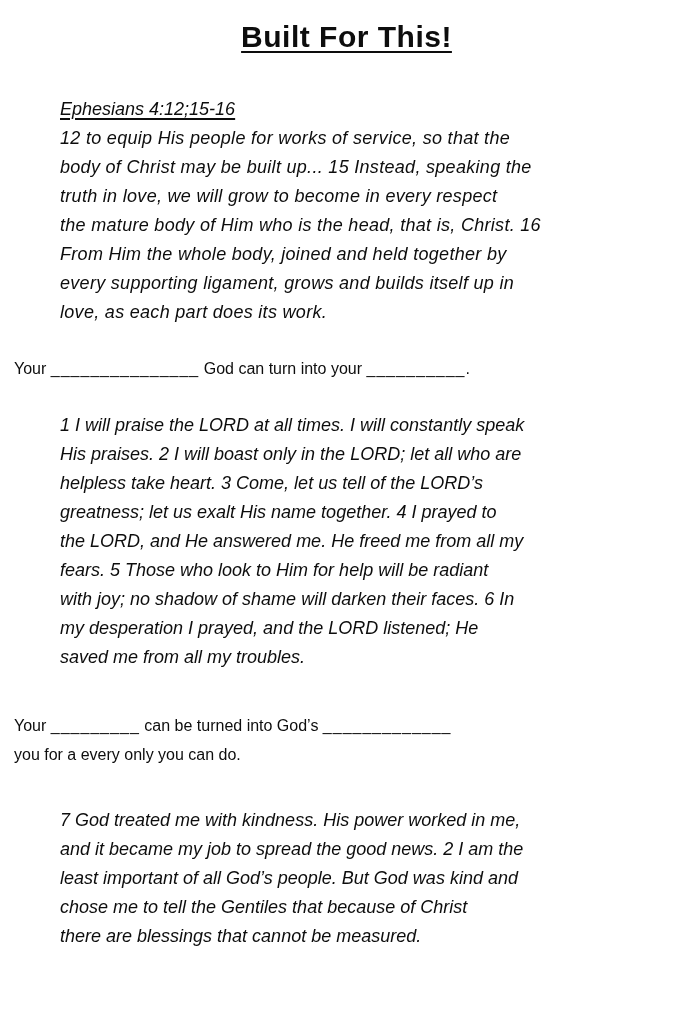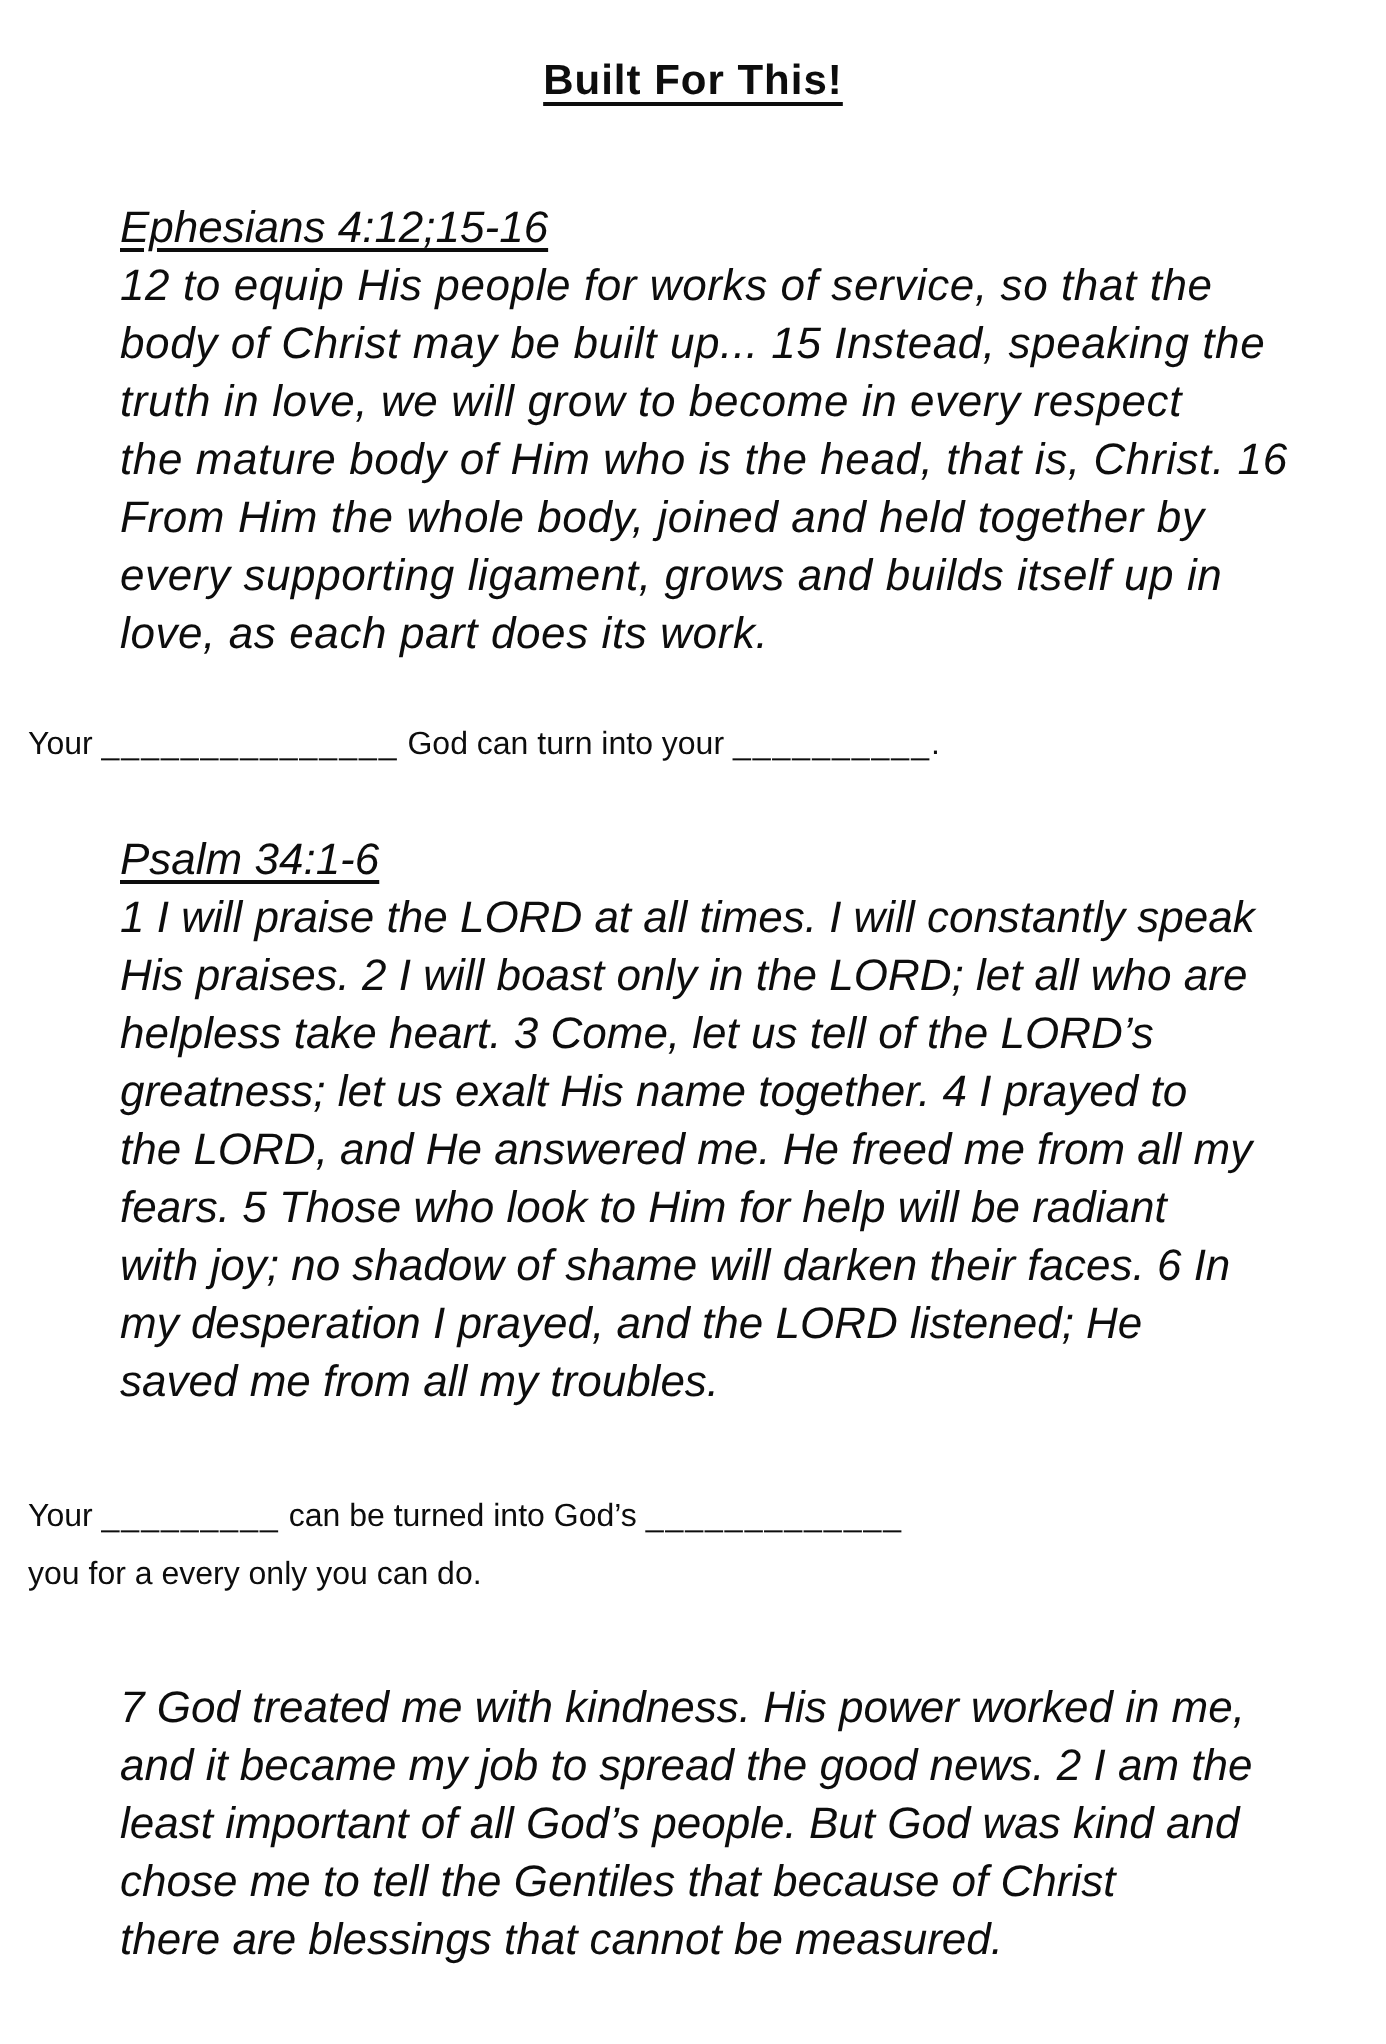--- a/index.html
+++ b/index.html
@@ -11,32 +11,32 @@
     color: #0d0d0d;
     font-family: "Liberation Sans", sans-serif;
     padding-top: 18px;
   }
   .doc-title {
     text-align: center;
     line-height: 36px;
     margin-bottom: 40px;
   }
   .doc-title .title-text {
-    font-size: 21px;
+    font-size: 30px;
     font-weight: 700;
     letter-spacing: 0.5px;
     text-decoration: underline;
     text-decoration-thickness: 2px;
     text-underline-offset: 4px;
   }
   .scripture {
     margin-left: 60px;
     margin-right: 10px;
     font-style: italic;
-    font-size: 22px;
+    font-size: 18px;
     line-height: 29px;
   }
   .scripture .ref {
     display: inline-block;
     text-decoration: underline;
     text-decoration-thickness: 1.5px;
     text-underline-offset: 3px;
   }
   .scripture .verse-text {
     white-space: pre-line;
@@ -72,21 +72,20 @@
 </section>
 
 <p class="fill fill-1">
   <span>Your</span>
   <span class="blank">_______________</span>
   <span>God can turn into your</span>
   <span class="blank">__________</span><span>.</span>
 </p>
 
 <section class="scripture psalm34">
-  <div class="ref">Psalm 34:1-6</div>
   <p class="verse-text">1 I will praise the LORD at all times. I will constantly speak
 His praises. 2 I will boast only in the LORD; let all who are
 helpless take heart. 3 Come, let us tell of the LORD’s
 greatness; let us exalt His name together. 4 I prayed to
 the LORD, and He answered me. He freed me from all my
 fears. 5 Those who look to Him for help will be radiant
 with joy; no shadow of shame will darken their faces. 6 In
 my desperation I prayed, and the LORD listened; He
 saved me from all my troubles.</p>
 </section>

